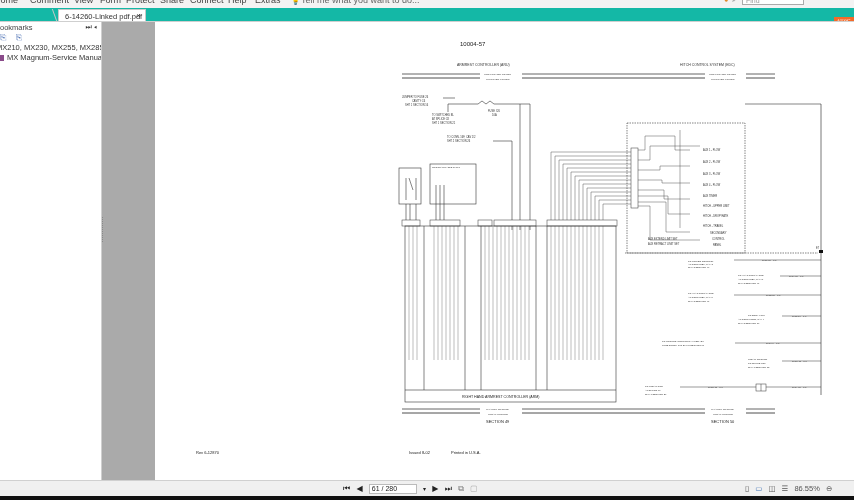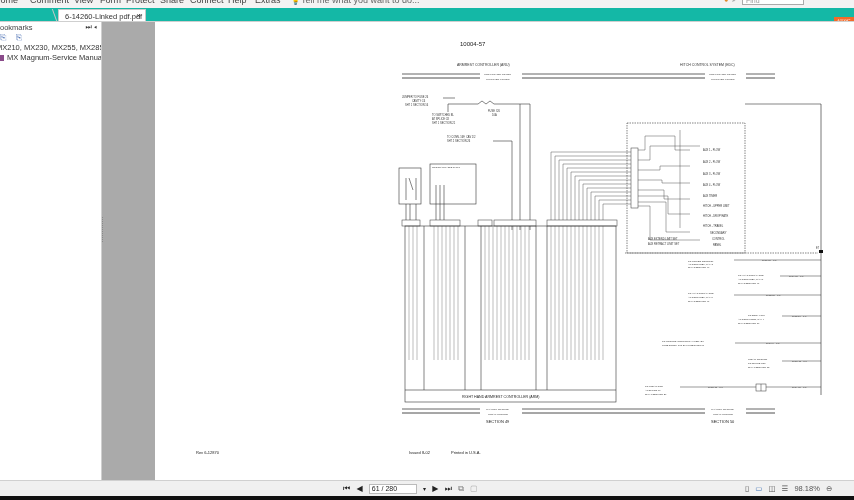--- a/index.html
+++ b/index.html
@@ -338,17 +338,17 @@
     <span>▶</span>
     <span>⏭</span>
     <span style="color:#777">⧉</span>
     <span style="color:#aaa">▢</span>
   </div>
   <div class="right">
     <span>▯</span>
     <span style="color:#3a6fb5">▭</span>
     <span>◫</span>
     <span>☰</span>
-    <span>98.18%</span>
+    <span>86.55%</span>
     <span>⊖</span>
   </div>
 </div>
 <div class="blackbar"></div>
 
 </body></html>

